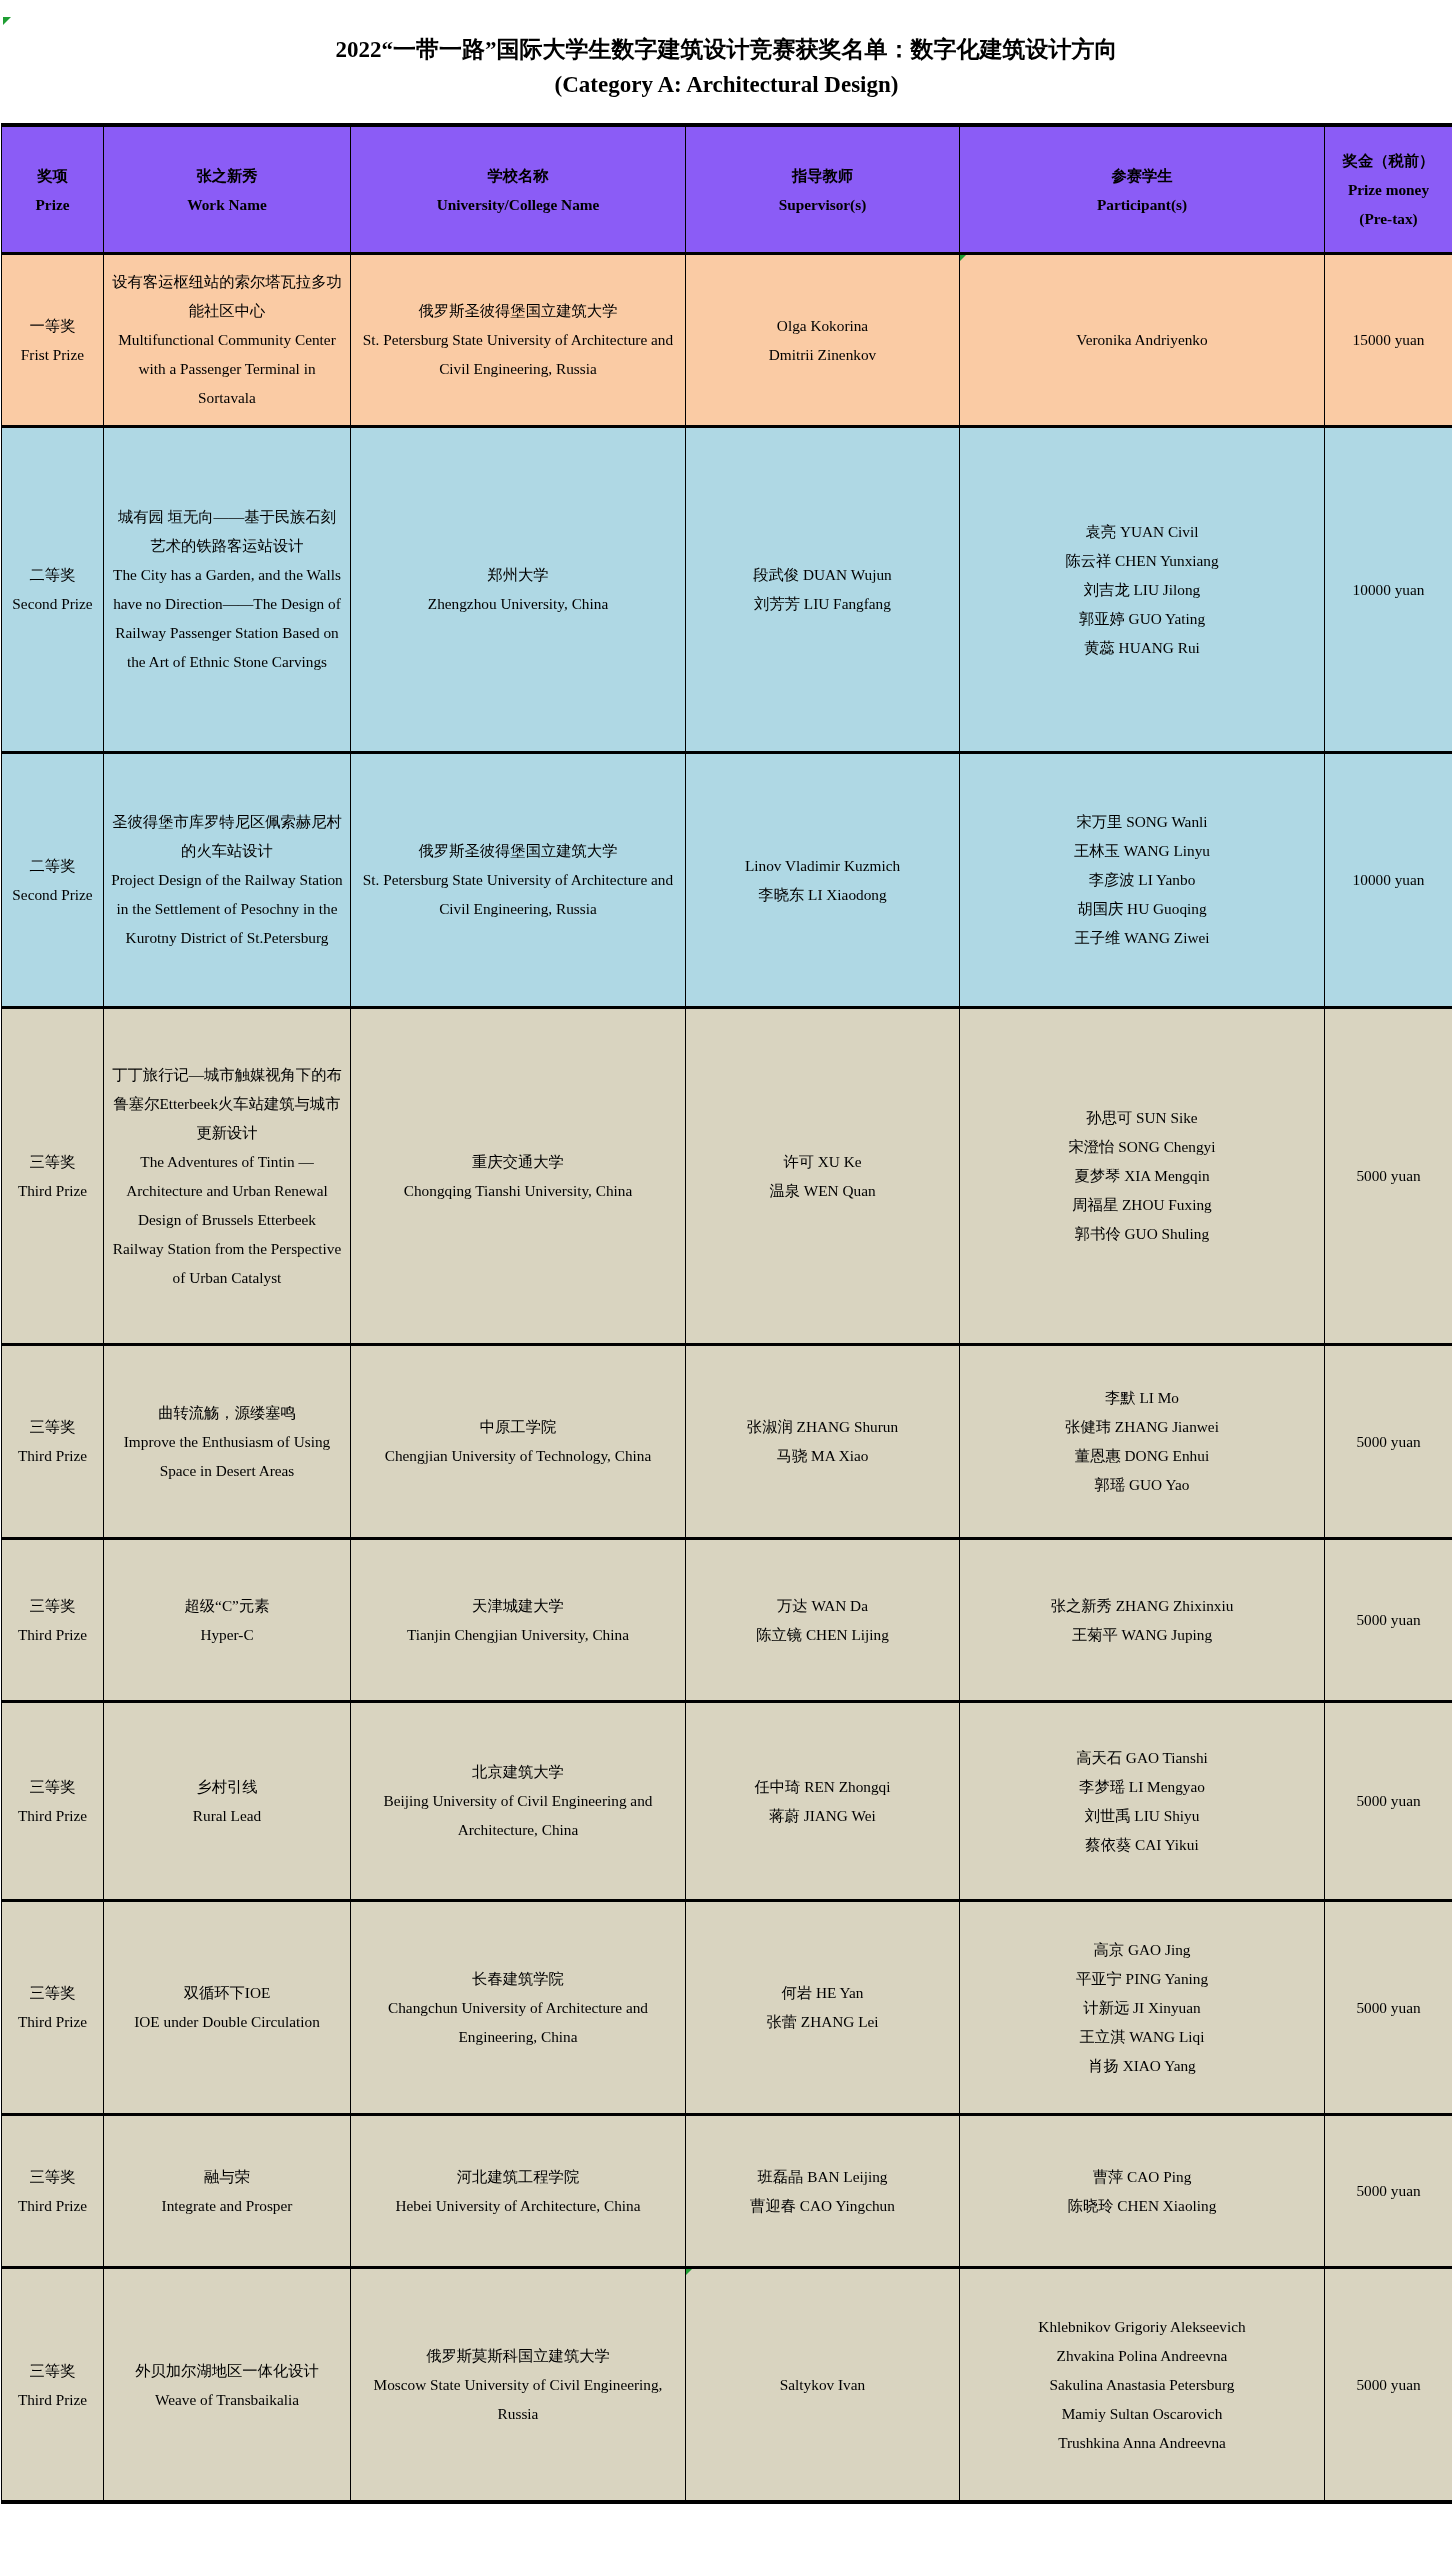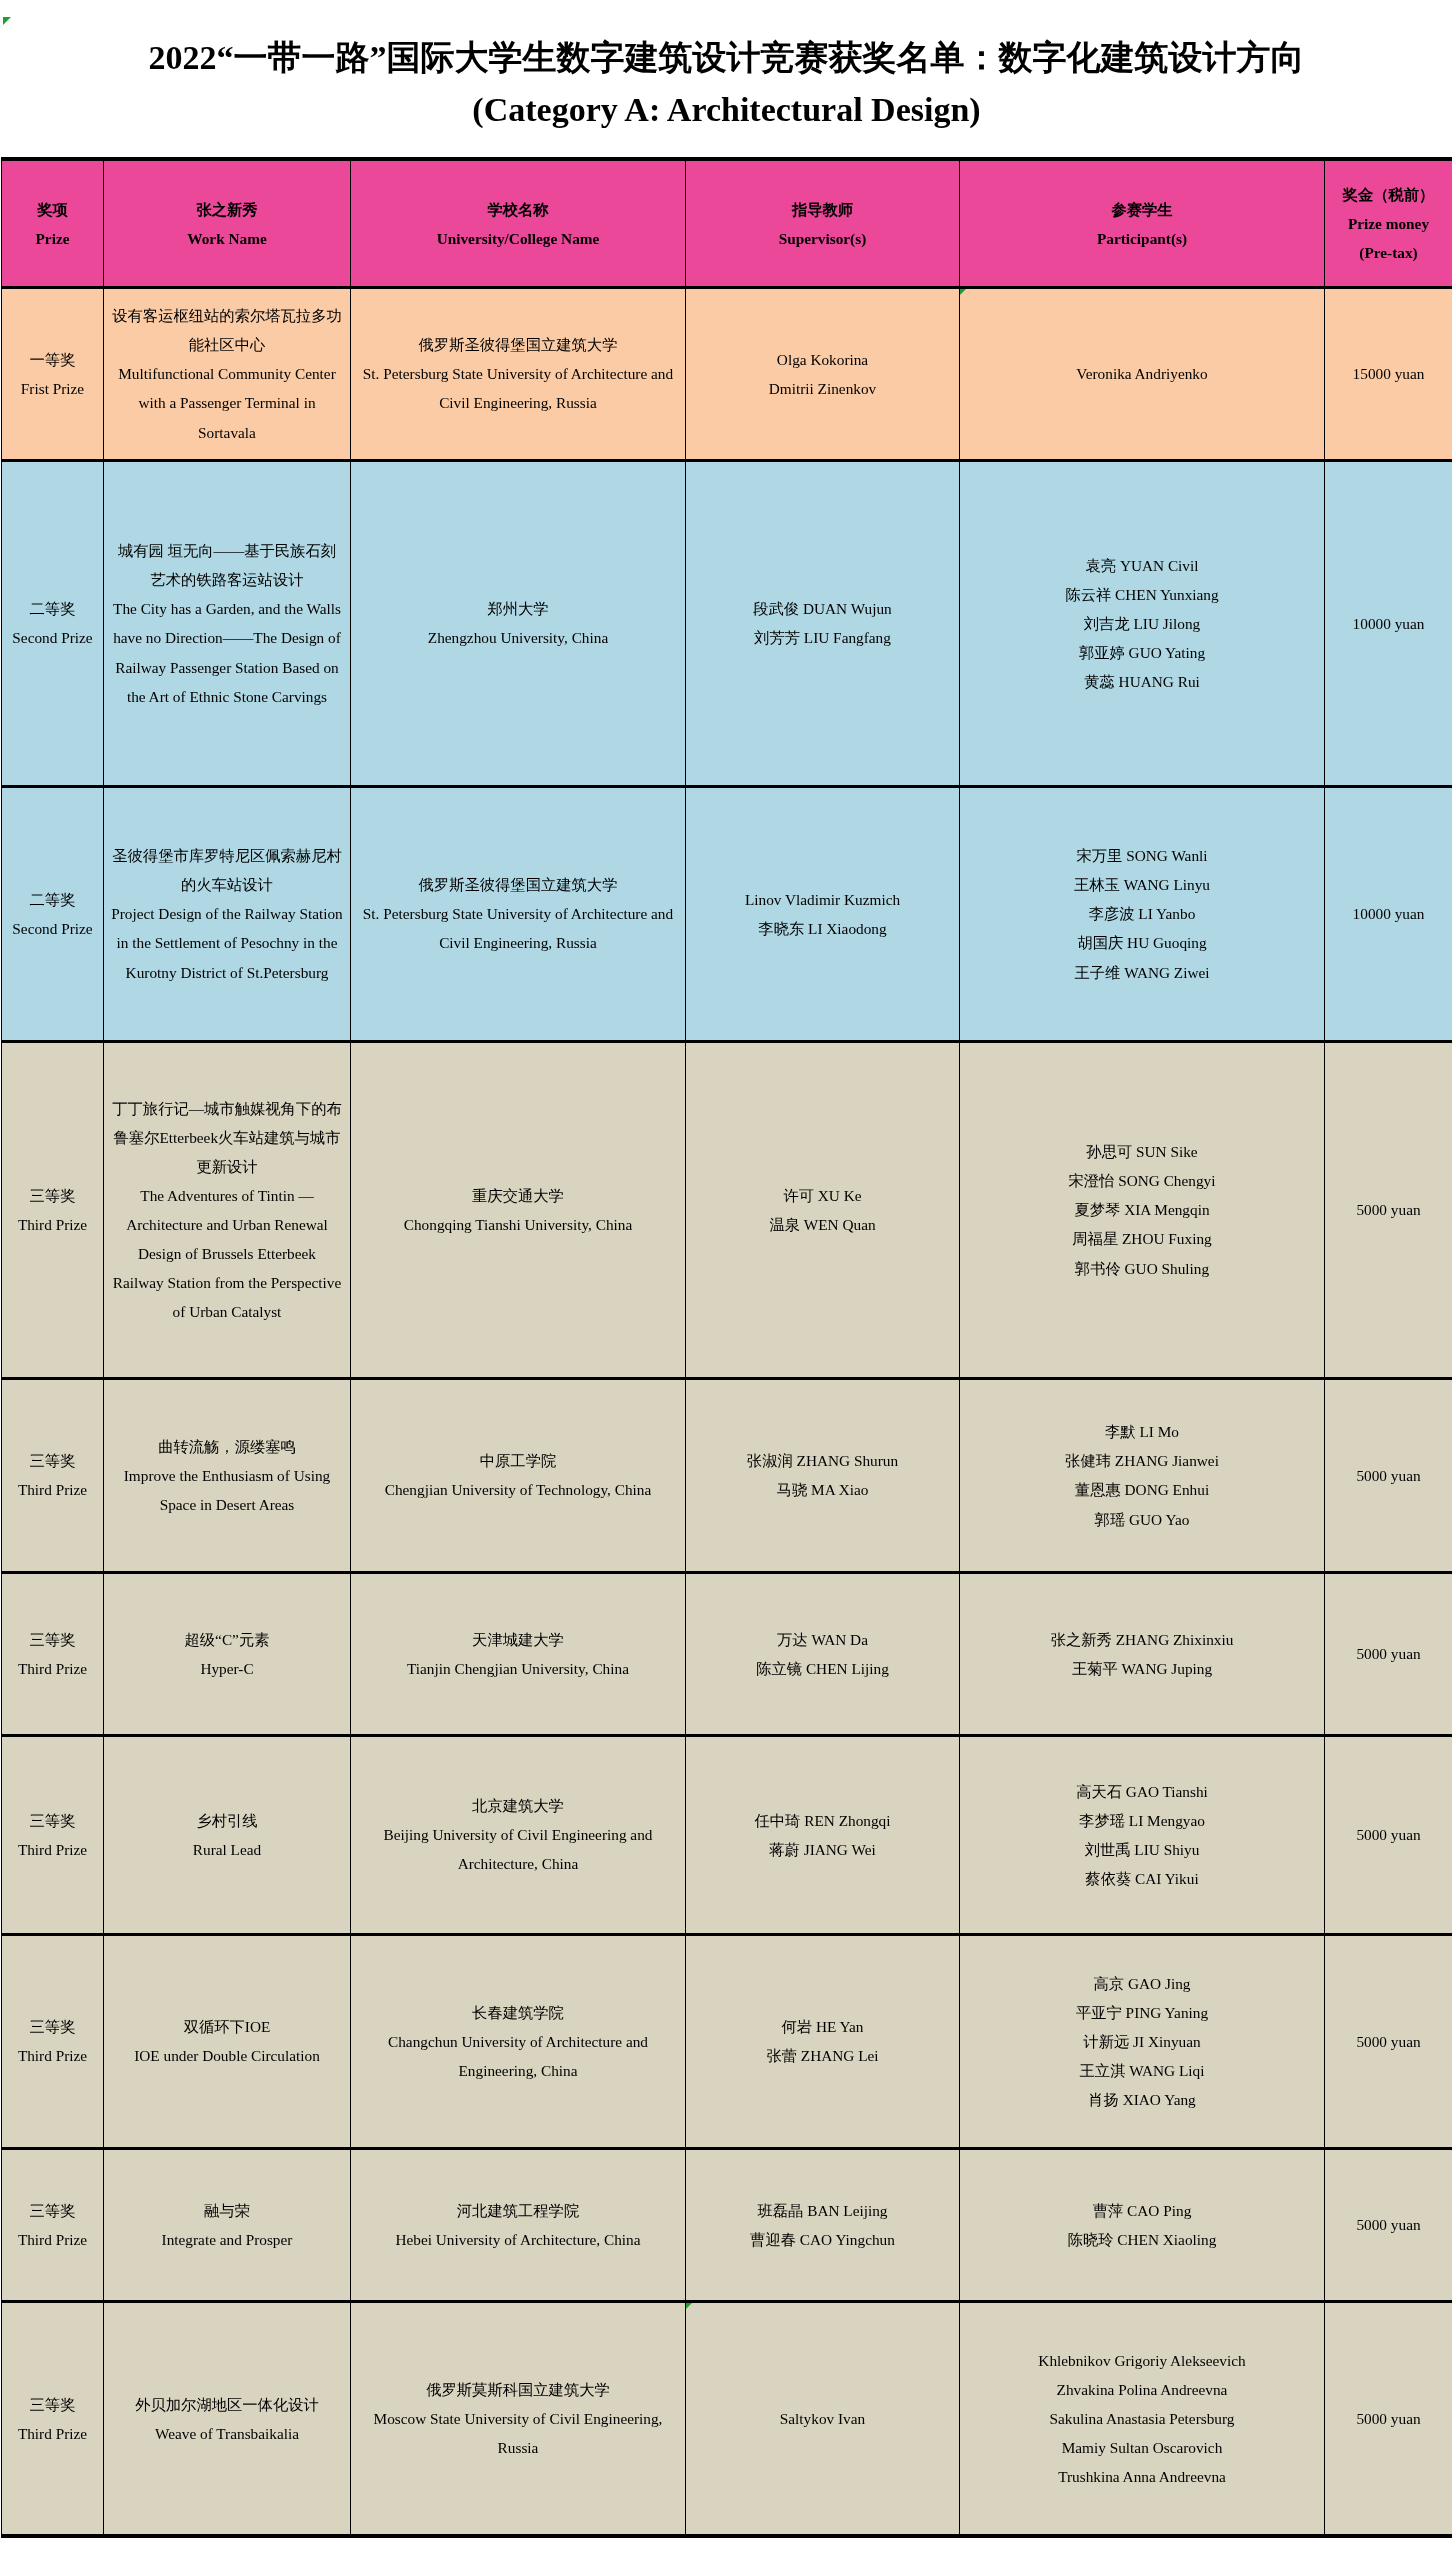--- a/index.html
+++ b/index.html
@@ -1,30 +1,30 @@
 <!DOCTYPE html>
 <html style="font-size:8.2px"><head>
 <meta charset="utf-8">
 <style>
   html,body{margin:0;padding:0;background:#fff;}
   body{width:1453px;font-family:"Liberation Serif","DejaVu Serif",serif;color:#000;}
   .sheet{position:relative;width:1453px;padding-top:18.4px;}
   .flag-abs{position:absolute;left:3.1px;top:17.3px;width:0;height:0;
     border:4.1px solid transparent;border-top-color:#1e9e33;border-left-color:#1e9e33;}
   .title-block{text-align:center;padding:13.3px 0 20.4px 0;}
-  .title-block div{font-weight:bold;font-size:34px;line-height:1.55;}
+  .title-block div{font-weight:bold;font-size:23px;line-height:1.55;}
   table{border-collapse:collapse;table-layout:fixed;width:1451px;margin:0 1px;
     border:1.5px solid #000;border-top:4.1px solid #000;border-bottom:4.1px solid #000;}
   col.c0{width:102px}col.c1{width:247px}col.c2{width:335px}
   col.c3{width:274px}col.c4{width:365px}col.c5{width:128px}
   th,td{border-left:1px solid #000;border-right:1px solid #000;
     border-top:3.6px solid #000;border-bottom:3.6px solid #000;
     text-align:center;vertical-align:middle;padding:3.1px 7.1px;
     font-size:15.3px;line-height:1.9;word-wrap:break-word;position:relative;}
-  thead tr{height:128px;background:#ec4899;}
+  thead tr{height:128px;background:#8b5cf6;}
   .tier-first{background:#facba4;}
   .tier-second{background:#afd8e4;}
   .tier-third{background:#d9d4c0;}
   td.flag::before{content:"";position:absolute;top:0;left:0;width:0;height:0;
     border:3.6px solid transparent;border-top-color:#1e9e33;border-left-color:#1e9e33;}
   
   tbody tr:nth-child(1){height:173px}  tbody tr:nth-child(2){height:326px}
   tbody tr:nth-child(3){height:255px}  tbody tr:nth-child(4){height:337px}
   tbody tr:nth-child(5){height:194px}  tbody tr:nth-child(6){height:163px}
   tbody tr:nth-child(7){height:199px}  tbody tr:nth-child(8){height:214px}

